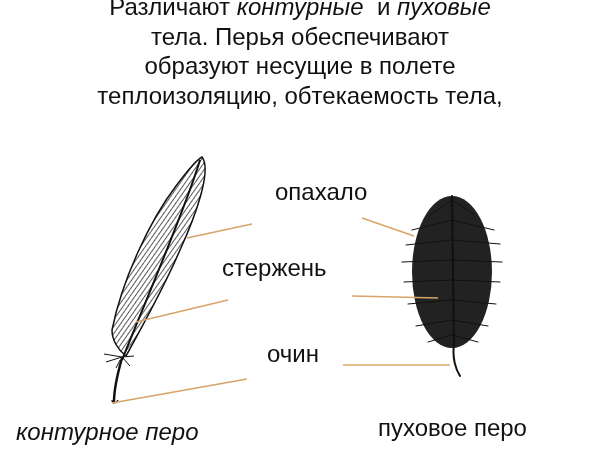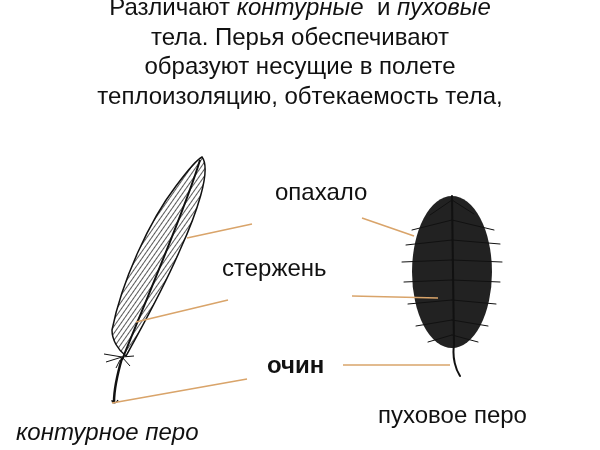--- a/index.html
+++ b/index.html
@@ -70,16 +70,16 @@
     <line x1="362" y1="218" x2="414" y2="236"></line>
     <line x1="136" y1="322" x2="228" y2="300"></line>
     <line x1="352" y1="296" x2="438" y2="298"></line>
     <line x1="112" y1="403" x2="247" y2="379"></line>
     <line x1="343" y1="365" x2="450" y2="365"></line>
   </g>
 </svg>
 
 <div class="lbl" style="left:248px; top:178px;margin-left:27px;">опахало</div>
 <div class="lbl" style="left:222px; top:254px;">стержень</div>
-<div class="lbl" style="left:267px; top:351px;font-weight:bold;">очин</div>
+<div class="lbl" style="left:267px; top:340px;">очин</div>
 
 <div class="lbl" style="left:16px; top:418px;font-style:italic;">контурное перо</div>
-<div class="lbl" style="left:378px; top:401px;">пуховое перо</div>
+<div class="lbl" style="left:378px; top:414px;">пуховое перо</div>
 
 </body></html>

